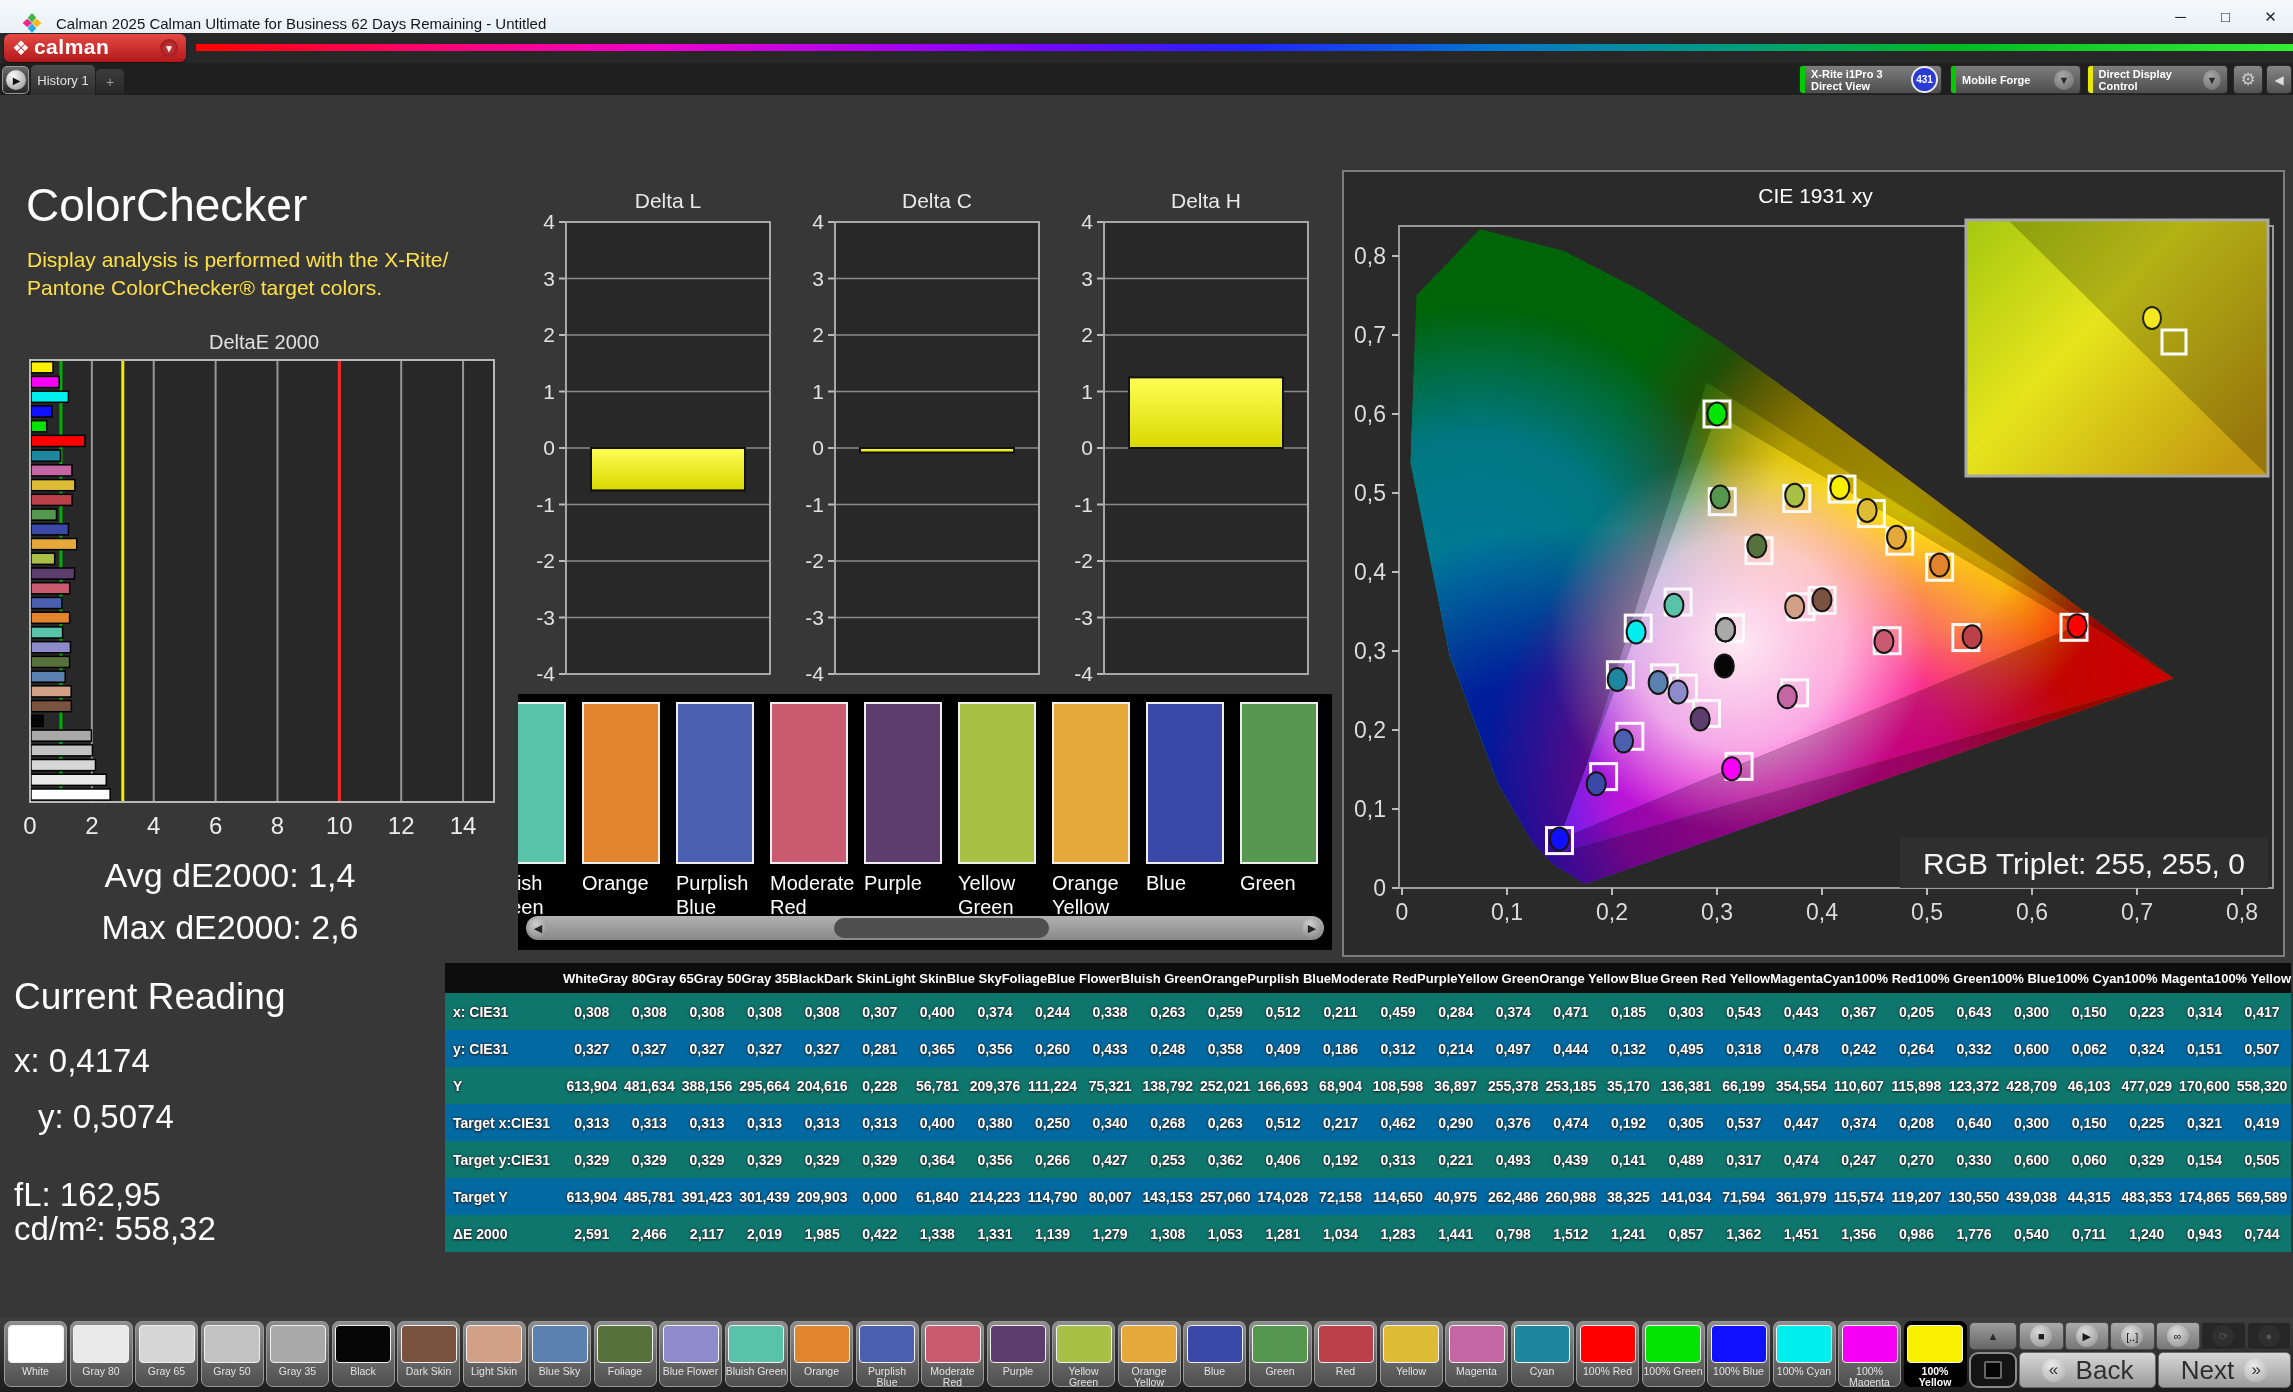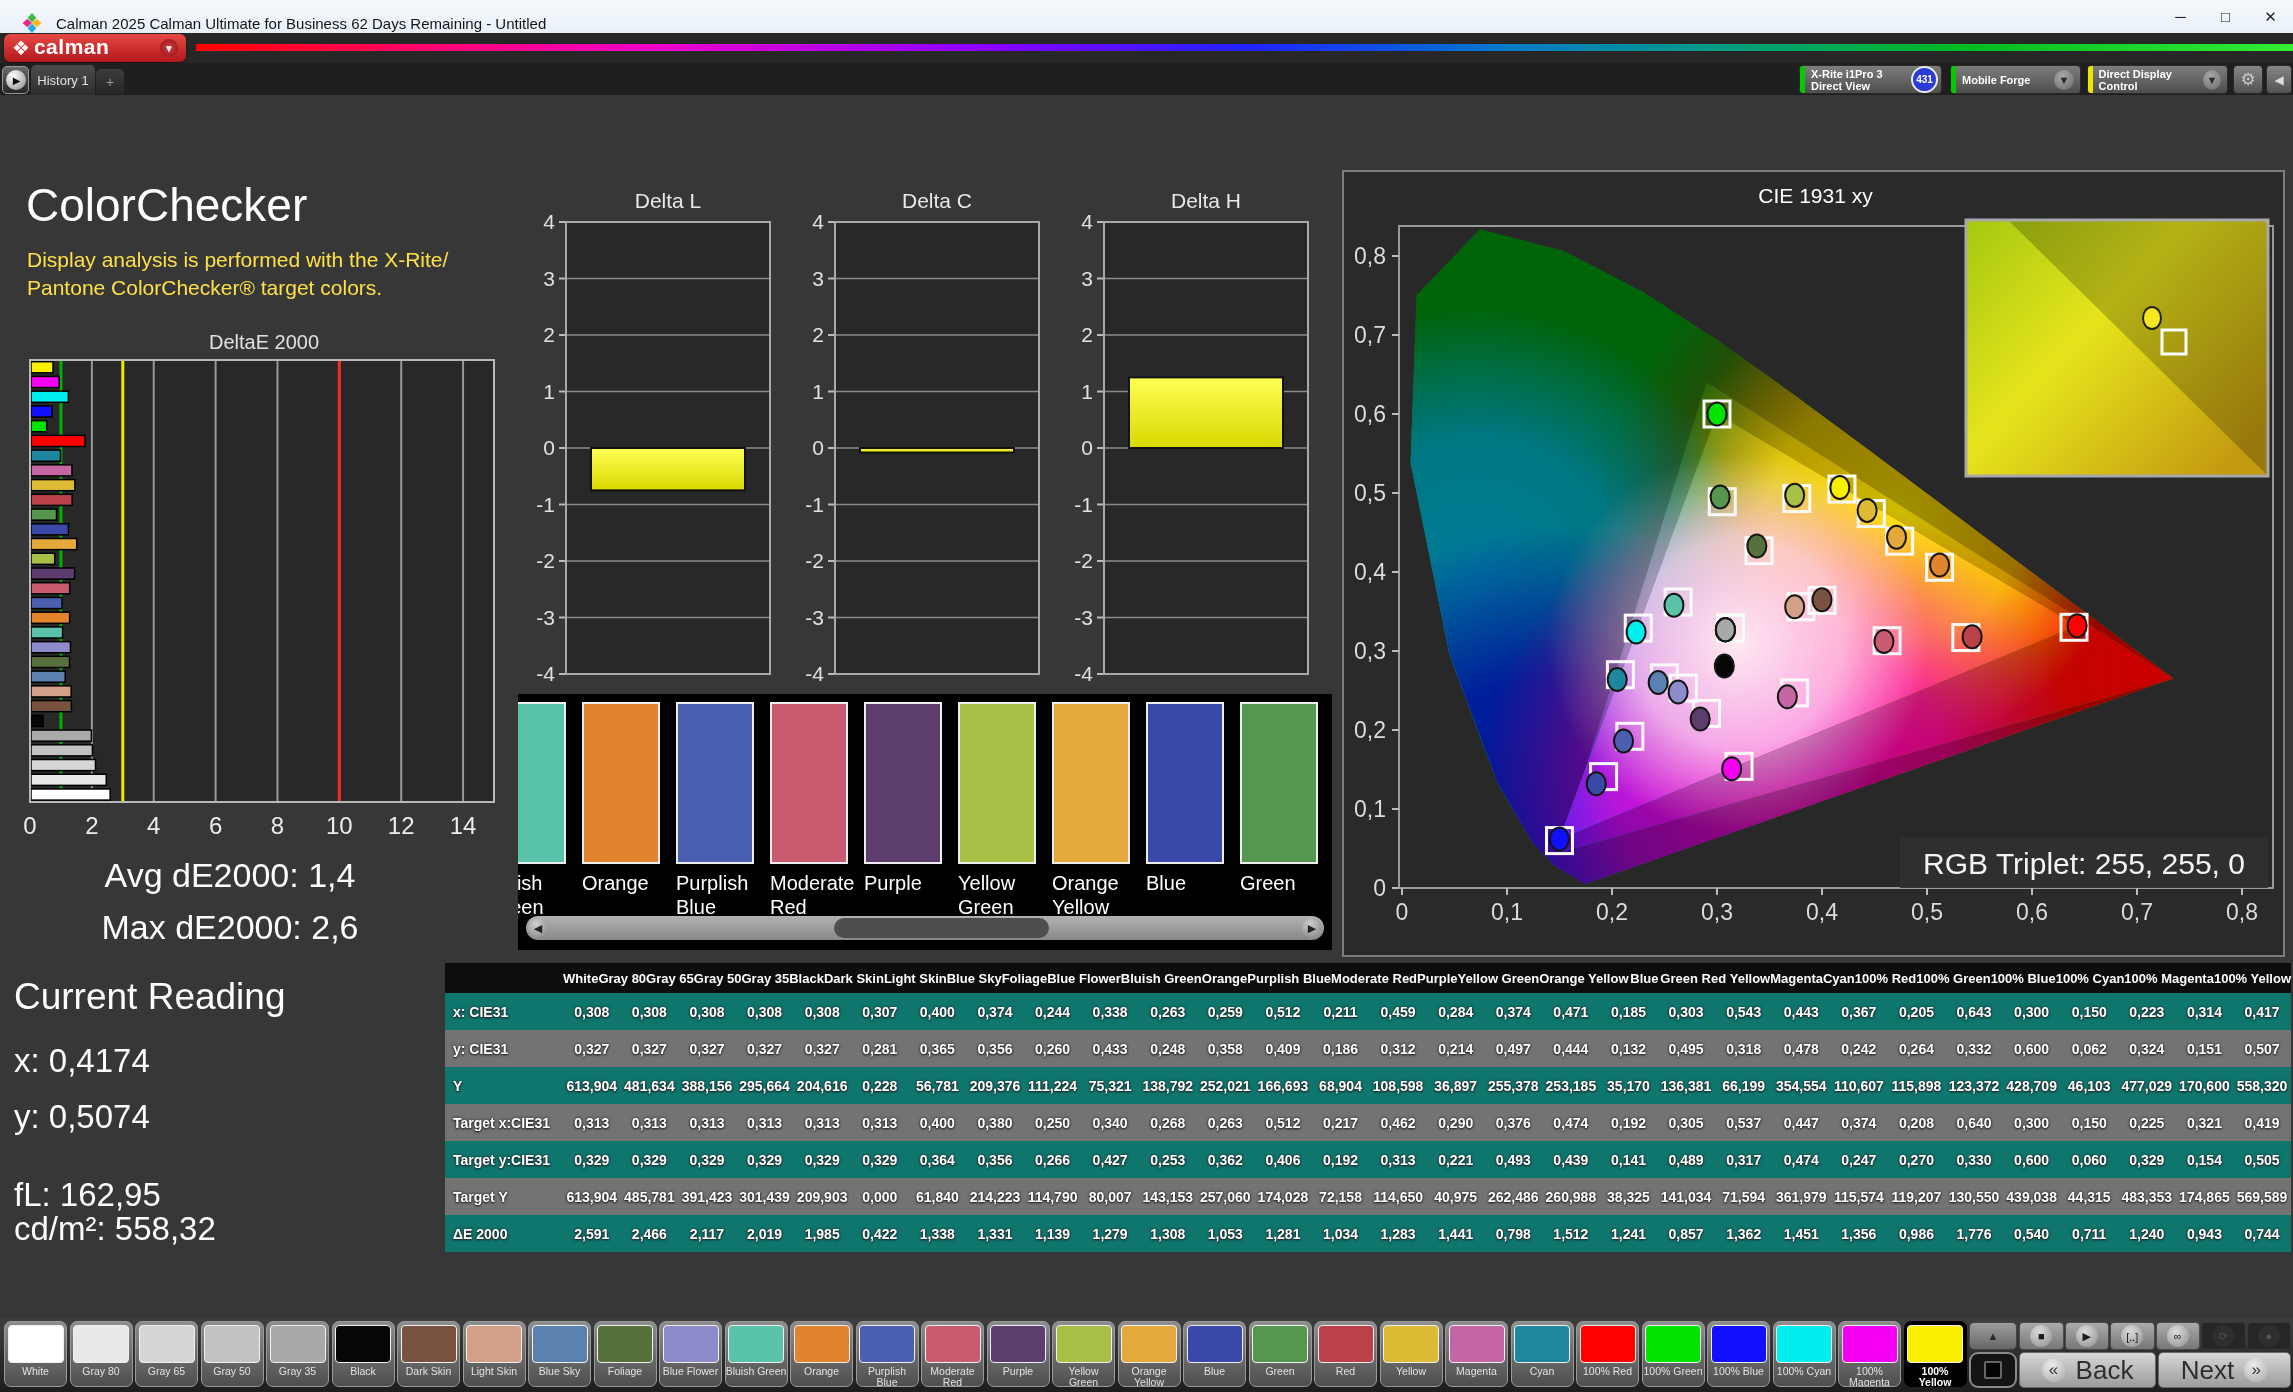--- a/index.html
+++ b/index.html
@@ -77,21 +77,21 @@
   
   .cie-panel { position:absolute; left:1342px; top:170px; width:943px; height:787px; background:#2a2a2a;
     border:2px solid #7c7c7c; }
   .cie-title { position:absolute; left:0; top:12px; width:943px; text-align:center; color:#ffffff; font-size:21px; }
 
   
   .cie-table { position:absolute; left:445px; top:963px; width:1846px; }
   .trow { display:flex; height:37px; }
   .trow.thead { height:30px; background:#0d0d0d; }
   .trow.dark { background:#0f766e; }
-  .trow.light { background:#737373; }
+  .trow.light { background:#0369a1; }
   .tcell { flex:1 1 0; display:flex; align-items:center; justify-content:center; color:#fff;
     font-size:14px; font-weight:bold; white-space:nowrap; overflow:visible;
     text-shadow:0 0 3px #222, 0 1px 2px #222; }
   .thead .tcell { font-size:13px; text-shadow:none; }
   .tlabel { flex:0 0 118px; justify-content:flex-start; padding-left:8px; }
 
   
   .bottombar { position:absolute; left:0; top:1318px; width:2293px; height:74px;
     background:linear-gradient(#3e3e3e,#1d1d1d); }
   .patchbar { position:absolute; left:4px; top:3px; display:flex; gap:2.5px; }
@@ -233,21 +233,21 @@
     <text x="259.4666666666667" y="482" text-anchor="middle" fill="#ececec" font-size="24">8</text>
     <text x="321.3333333333333" y="482" text-anchor="middle" fill="#ececec" font-size="24">10</text>
     <text x="383.20000000000005" y="482" text-anchor="middle" fill="#ececec" font-size="24">12</text>
     <text x="445.06666666666666" y="482" text-anchor="middle" fill="#ececec" font-size="24">14</text>
   </svg>
 
 <div class="bigstat" style="top:856px;">Avg dE2000: 1,4</div>
 <div class="bigstat" style="top:908px;">Max dE2000: 2,6</div>
 <div class="cur-head">Current Reading</div>
 <div class="cur-line" style="top:1042px;">x: 0,4174</div>
-<div class="cur-line" style="top:1098px;">y: 0,5074</div>
+<div class="cur-line" style="top:1098px;margin-left:24px;">y: 0,5074</div>
 <div class="cur-line" style="top:1154px;margin-top:22px;">fL: 162,95</div>
 <div class="cur-line" style="top:1210px;">cd/m²: 558,32</div>
 
 <svg id="deltaL-svg" style="position:absolute; left:522px; top:192px;" width="262" height="506">
     <defs>
       <linearGradient id="deltaL-svg-grad" x1="0" y1="0" x2="0" y2="1">
         <stop offset="0%" stop-color="#ffff55"></stop>
         <stop offset="100%" stop-color="#d8d800"></stop>
       </linearGradient>
     </defs>

